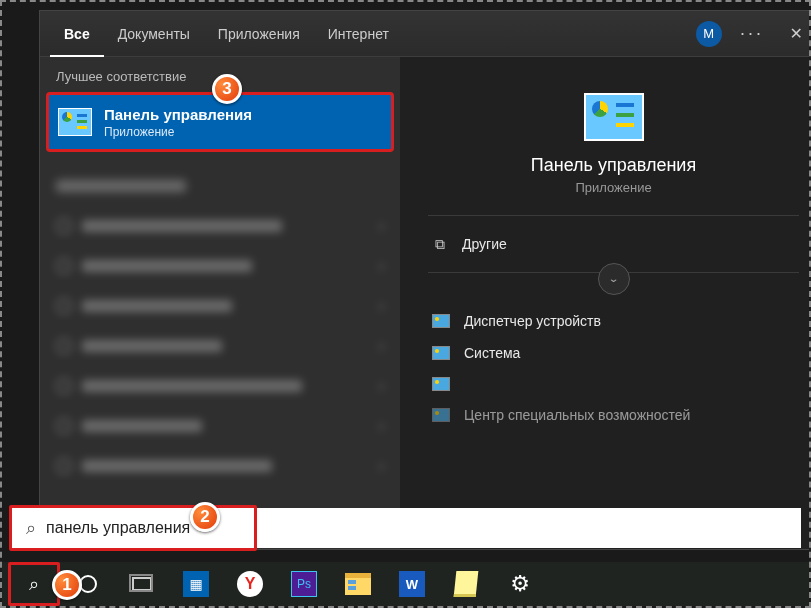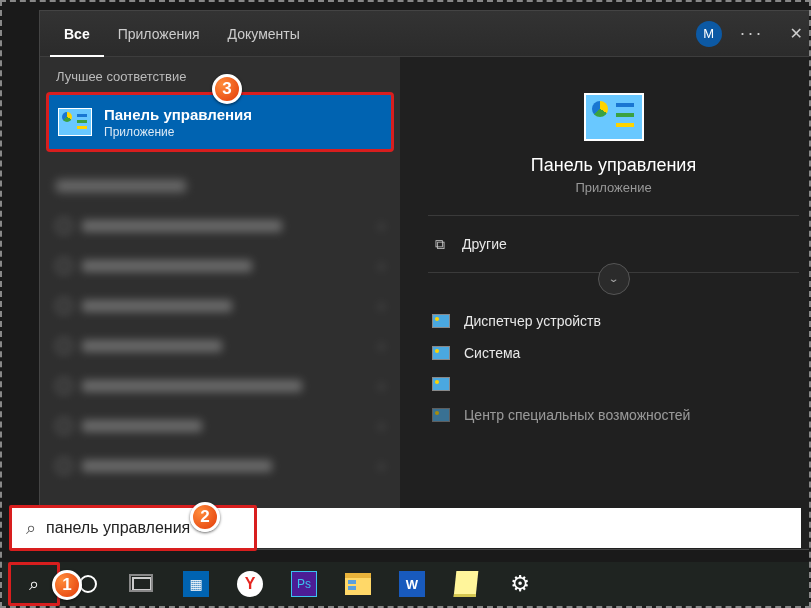--- a/index.html
+++ b/index.html
@@ -201,22 +201,23 @@
     pointer-events:none;
   }
 </style>
 </head>
 <body>
 
 <div class="search-panel">
 
   <div class="top-tabs">
     <div class="tab active">Все</div>
+    <div class="tab">Документы</div>
     <div class="tab">Приложения</div>
-    <div class="tab">Документы</div>
+    <div class="tab">Интернет</div>
     <div class="top-right">
       <div class="avatar">М</div>
       <div class="ellipsis">···</div>
       <div class="close-x">✕</div>
     </div>
   </div>
 
   <div class="columns">
     <div class="left-col">
       <div class="section-label">Лучшее соответствие</div>

